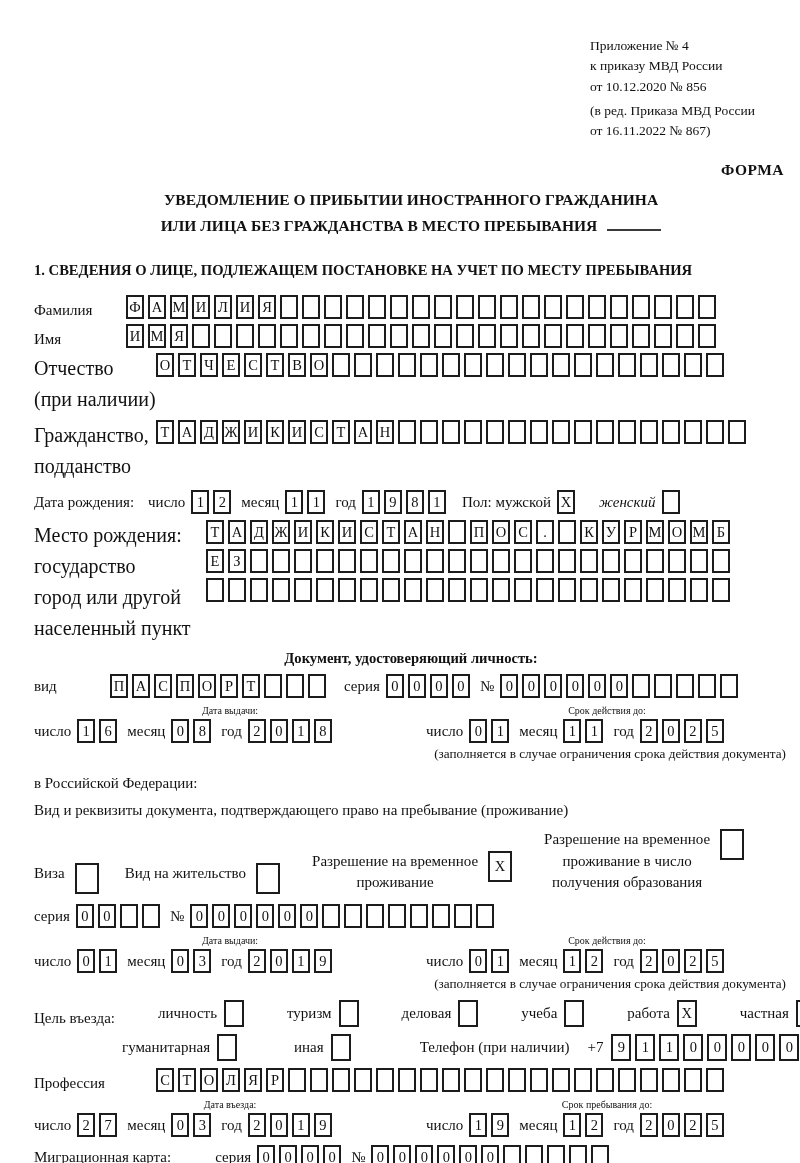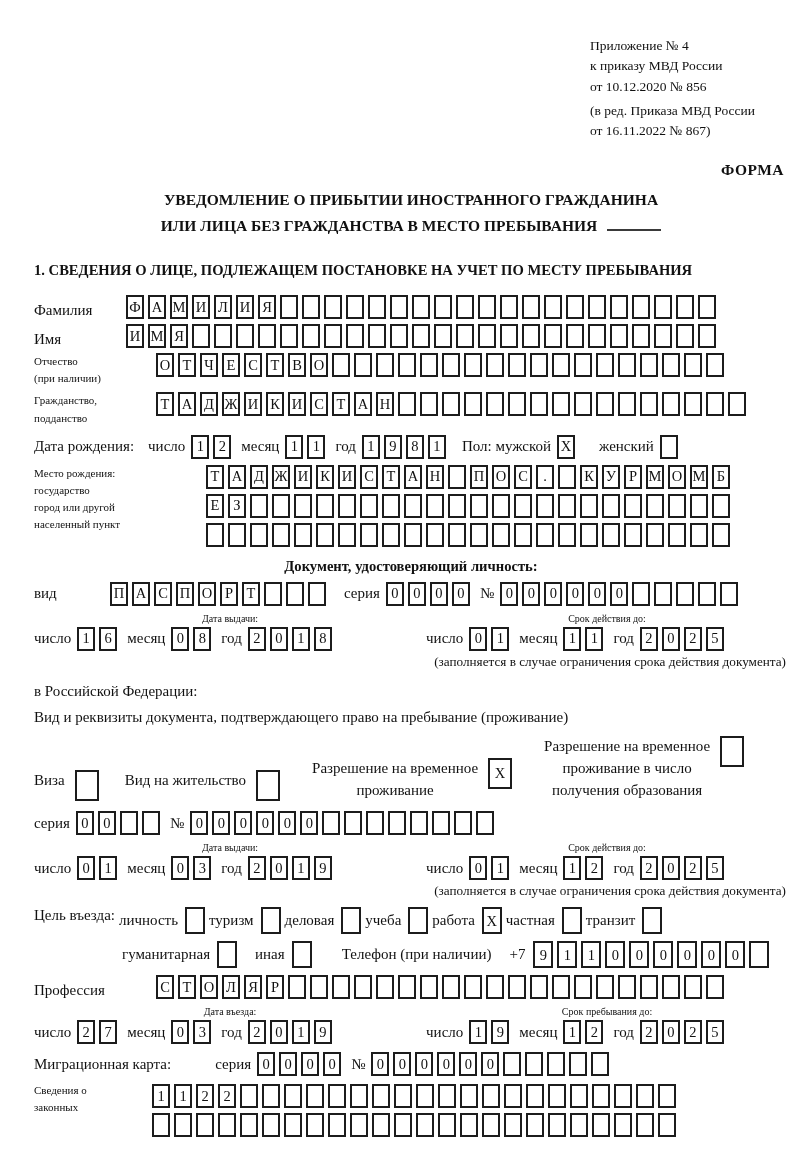--- a/index.html
+++ b/index.html
@@ -10,21 +10,21 @@
   .appendix .ed { margin-top: 4px; }
   .forma { text-align: right; font-weight: bold; font-size: 15.5px; margin: 20px 4px 8px 0; letter-spacing: .5px; }
 
   .title { text-align: center; font-weight: bold; font-size: 15.5px; line-height: 1.65; margin-top: 6px; }
   .blank-line { display: inline-block; width: 54px; border-bottom: 2.5px solid #3a3a3a; height: 14px; margin-left: 10px; }
   .section-heading { text-align: left; font-weight: bold; font-size: 14.6px; margin: 24px 0 16px; }
 
   .frow { display: flex; align-items: flex-end; margin-bottom: 5px; }
   .frow.top { align-items: flex-start; }
   .lbl { font-size: 15px; white-space: nowrap; }
-  .lblcol { font-size: 11px; line-height: 1.55; flex: none; }
+  .lblcol { font-size: 20px; line-height: 1.55; flex: none; }
 
   .cellrow { display: inline-flex; gap: 4px; flex: none; }
   .cell { width: 18px; height: 24px; border: 2px solid #1c1c1c; background: #fff; flex: none;
           display: inline-flex; align-items: center; justify-content: center;
           font-size: 14.5px; line-height: 1; }
   .stackrows .cellrow { margin-bottom: 5px; display: flex; }
 
   .w90 { width: 92px; } .w120 { width: 122px; } .w105 { width: 122px; } .w170 { width: 172px; } .w115 { width: 118px; }
   .dg .lbl { margin-right: 6px; } .dg .cellrow { margin-right: 10px; }
   .dg { display: flex; align-items: center; }
@@ -41,21 +41,21 @@
 
   .intro { font-size: 15px; line-height: 1.75; margin-top: 4px; }
 
   .permit-row { display: flex; align-items: flex-end; margin: 6px 0 10px; }
   .opt { display: flex; align-items: flex-start; }
   .opt .opt-label { font-size: 15px; text-align: center; line-height: 1.45; }
   .opt .cellrow { margin-left: 10px; }
   .permit-row .cell { width: 24px; height: 31px; }
   .permit-row .opt { margin-right: 18px; }
 
-  .purpose-row { display: flex; align-items: flex-start; margin-bottom: 7px; flex-wrap: nowrap; }
+  .purpose-row { display: flex; align-items: flex-end; margin-bottom: 7px; flex-wrap: nowrap; gap: 39px; }
   .purpose-row .opt { align-items: center; margin-right: 4px; }
   .purpose-row .opt .cellrow { margin-left: 7px; }
   .purpose-row .cell { width: 20px; height: 27px; }
   .phone-group { display: flex; align-items: center; }
   .mc-row .lbl { margin-right: 6px; }
 </style>
 </head>
 <body>
 
 <div class="page">
@@ -230,21 +230,21 @@
     <span class="cellrow">
         <span class="cell">1</span>
         <span class="cell">9</span>
         <span class="cell">8</span>
         <span class="cell">1</span>
       </span>
     <span class="lbl" style="margin-left:6px;">Пол: мужской</span>
     <span class="cellrow">
         <span class="cell">X</span>
       </span>
-    <span class="lbl" style="margin-left:14px;">женский</span>
+    <span class="lbl" style="margin-left:14px;font-style:italic;">женский</span>
     <span class="cellrow">
         <span class="cell"></span>
       </span>
   </div>
 
   <div class="frow top" style="margin-top:6px;">
     <span class="lblcol w170">
       <span>Место рождения:</span><br>
       <span>государство</span><br>
       <span>город или другой</span><br>

